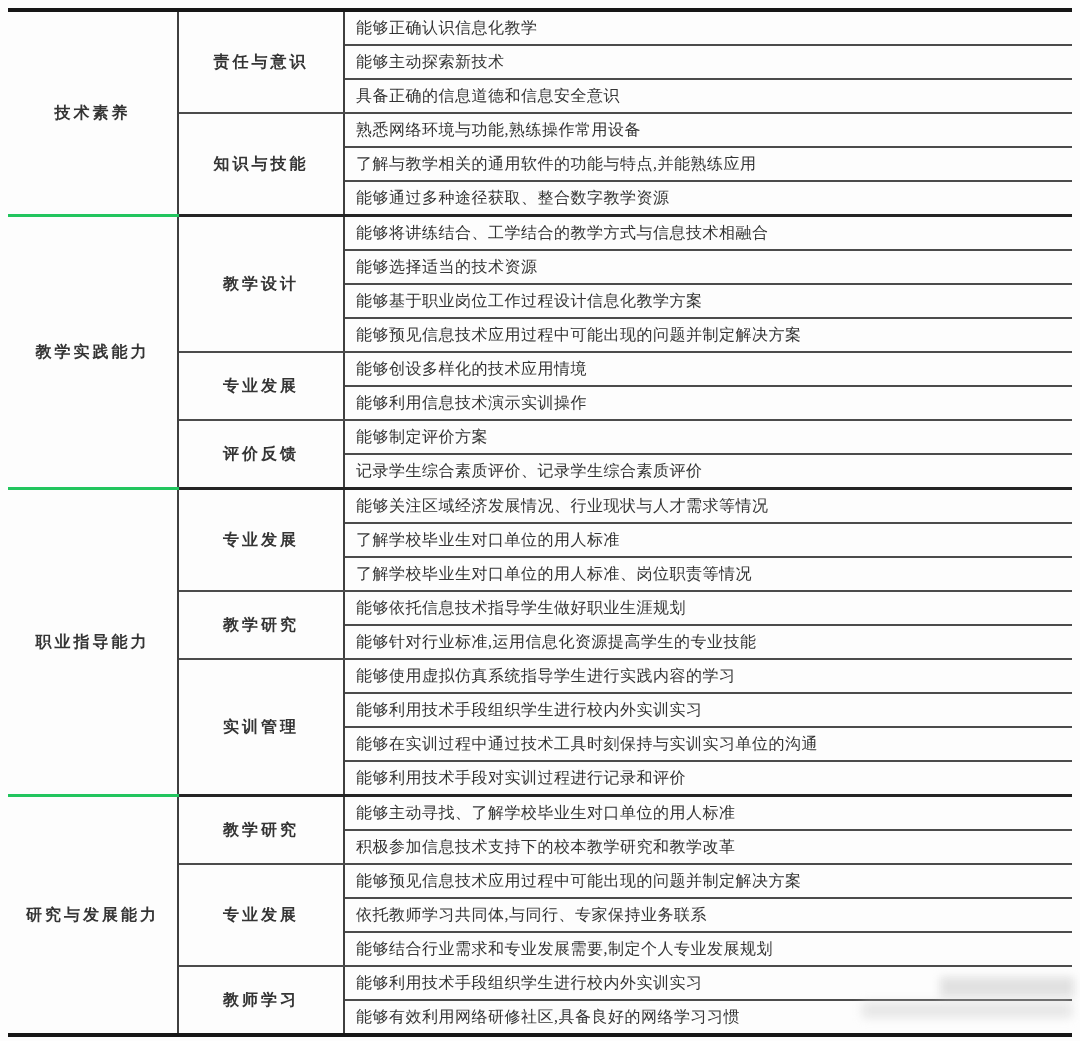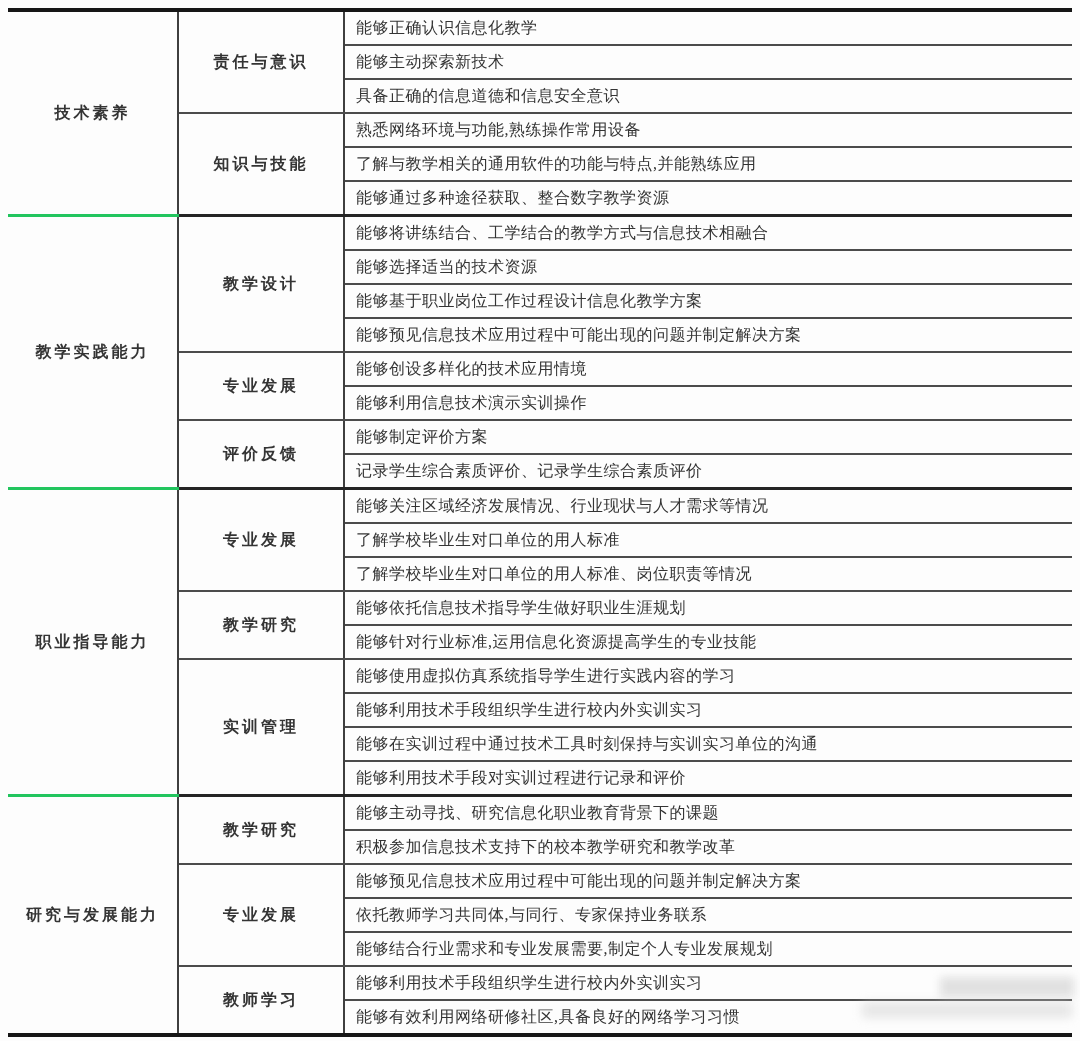--- a/index.html
+++ b/index.html
@@ -160,21 +160,21 @@
       <tr>
         <td class="item">能够在实训过程中通过技术工具时刻保持与实训实习单位的沟通</td>
       </tr>
       <tr>
         <td class="item sec">能够利用技术手段对实训过程进行记录和评价</td>
       </tr>
 
       <tr>
         <td class="cat" rowspan="7">研究与发展能力</td>
         <td class="sub" rowspan="2">教学研究</td>
-        <td class="item">能够主动寻找、研究信息化职业教育背景下的课题</td>
+        <td class="item">能够主动寻找、了解学校毕业生对口单位的用人标准</td>
       </tr>
       <tr>
         <td class="item">积极参加信息技术支持下的校本教学研究和教学改革</td>
       </tr>
       <tr>
         <td class="sub" rowspan="3">专业发展</td>
         <td class="item">能够预见信息技术应用过程中可能出现的问题并制定解决方案</td>
       </tr>
       <tr>
         <td class="item">依托教师学习共同体,与同行、专家保持业务联系</td>

